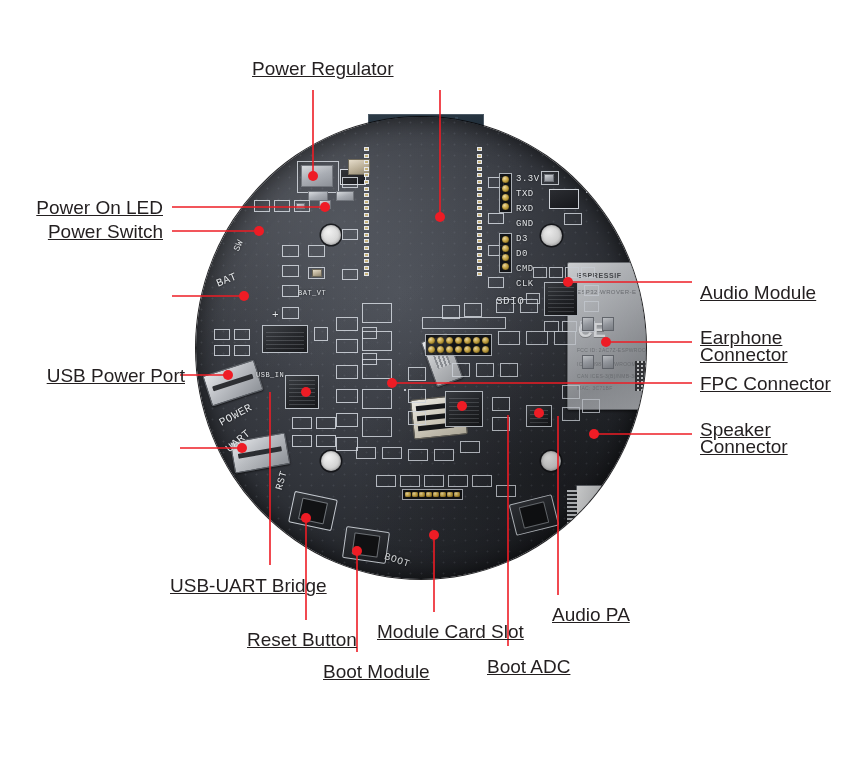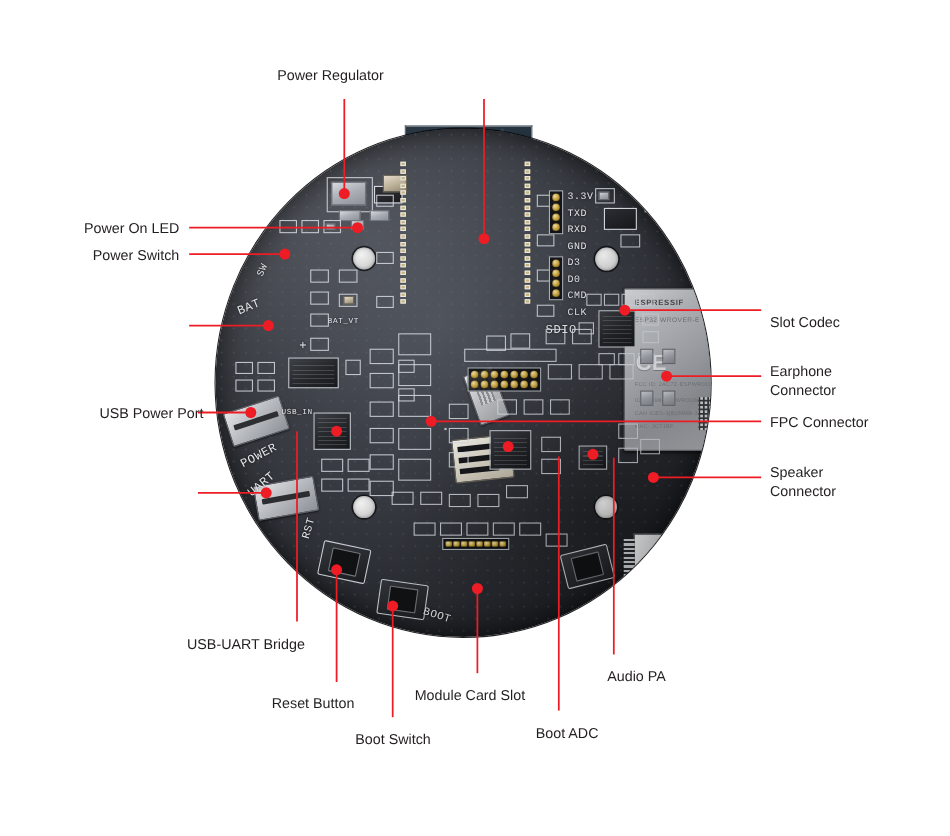--- a/index.html
+++ b/index.html
@@ -271,24 +271,25 @@
     box-sizing: border-box;
   }
   .qfn .mark {
     position: absolute; inset: 3px;
     background: repeating-linear-gradient(0deg, rgba(190,195,202,0.22) 0 1px, transparent 1px 4px);
   }
 
   
   .lbl {
     position: absolute;
-    font-size: 13px;
+    font-size: 19px;
     color: #231f20;
     line-height: 17px;
     white-space: pre-line;
+    text-decoration: underline;
   }
   .lbl.right-al { text-align: right; }
   .lbl.left-al  { text-align: left; }
 
   #leader-svg {
     position: absolute;
     left: 0; top: 0;
     width: 864px; height: 760px;
     pointer-events: none;
   }
@@ -628,25 +629,25 @@
     </svg>
 
   <div class="lbl left-al" style="left:252px; top:60px;">Power Regulator</div>
 
   <div class="lbl right-al" style="left:0px; width:163px; top:223px;">Power Switch</div>
   <div class="lbl right-al" style="left:0px; width:163px; top:199px;">Power On LED</div>
   <div class="lbl right-al" style="left:14px; width:171px; top:367px;">USB Power Port</div>
 
   <div class="lbl left-al" style="left:170px; top:577px;">USB-UART Bridge</div>
   <div class="lbl left-al" style="left:247px; top:631px;">Reset Button</div>
-  <div class="lbl left-al" style="left:323px; top:663px;">Boot Switch</div>
+  <div class="lbl left-al" style="left:323px; top:663px;">Boot Module</div>
   <div class="lbl left-al" style="left:377px; top:623px;">Module Card Slot</div>
   <div class="lbl left-al" style="left:487px; top:658px;">Boot ADC</div>
   <div class="lbl left-al" style="left:552px; top:606px;">Audio PA</div>
 
-  <div class="lbl left-al" style="left:700px; top:284px;">Slot Codec</div>
+  <div class="lbl left-al" style="left:700px; top:284px;">Audio Module</div>
   <div class="lbl left-al" style="left:700px; top:329px;">Earphone
 Connector</div>
   <div class="lbl left-al" style="left:700px; top:375px;">FPC Connector</div>
   <div class="lbl left-al" style="left:700px; top:421px;">Speaker
 Connector</div>
 
 </div>
 
 </body></html>

